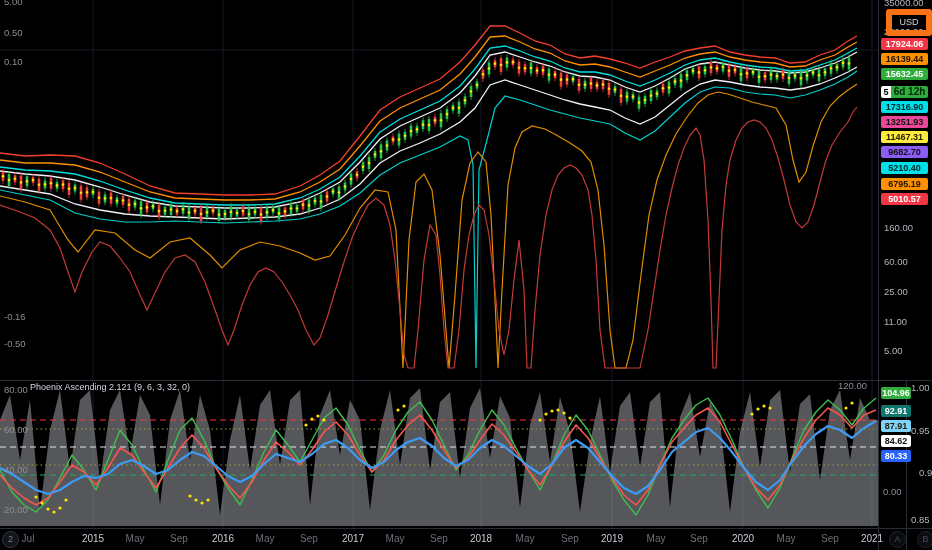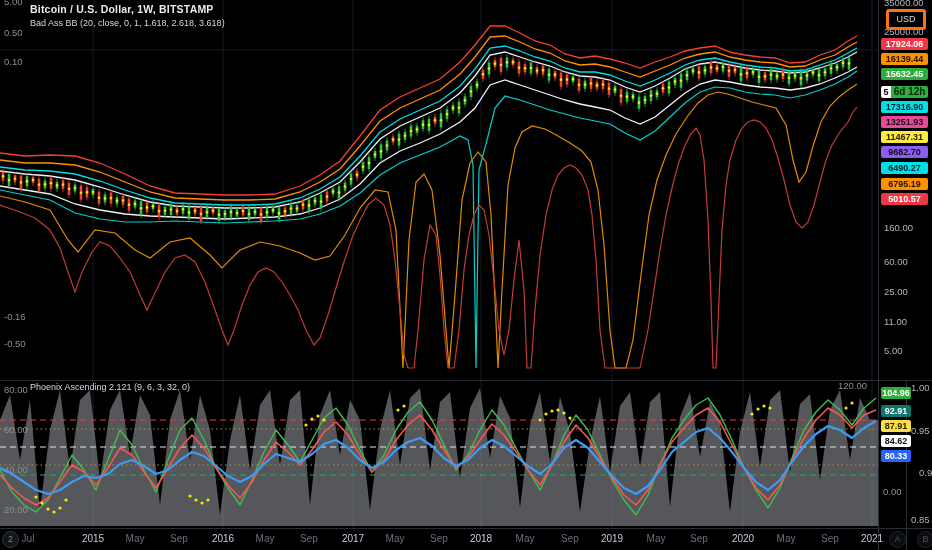--- a/index.html
+++ b/index.html
@@ -9,21 +9,21 @@
   .legend{position:absolute;left:30px;color:#e8eaf0;white-space:nowrap;z-index:5;}
   .legend .l1{font-size:10.5px;font-weight:bold;letter-spacing:.2px;}
   .legend .l2{font-size:9px;color:#d4d7e0;margin-top:3px;}
   .legend.lower{font-size:9px;color:#d4d7e0;}
   .tick{position:absolute;font-size:9.5px;line-height:12px;color:#b2b5be;z-index:4;}
   .tick.left{color:#8b8e99;}
   .tick.dim{color:#8b8e99;}
   .chip{position:absolute;left:881px;width:47px;height:12px;border-radius:2px;
     font-size:9px;line-height:12px;text-align:center;z-index:6;font-weight:bold;}
   .chip.sm{width:30px;left:881px;}
-  .usd-btn{position:absolute;left:886px;top:9px;width:34px;height:15px;border:3px solid #f97316;
+  .usd-btn{position:absolute;left:886px;top:9px;width:34px;height:15px;border:6px solid #f97316;
     border-radius:3px;color:#d1d4dc;font-size:9px;line-height:15px;text-align:center;z-index:6;}
   .countdown{position:absolute;left:881px;width:47px;height:12px;display:flex;z-index:6;}
   .countdown .d{background:#fff;color:#000;font-size:9px;line-height:12px;width:10px;text-align:center;border-radius:2px 0 0 2px;font-weight:bold;}
   .countdown .t{background:#2fae3e;color:#052507;font-size:10px;line-height:12px;flex:1;text-align:center;border-radius:0 2px 2px 0;font-weight:bold;}
   .time-label{position:absolute;top:533px;transform:translateX(-50%);font-size:10px;color:#6d7079;z-index:4;}
   .time-label.major{color:#c9ccd4;}
   .circle-btn{position:absolute;width:15px;height:15px;border-radius:50%;border:1px solid #3a3e4a;
     background:#14171f;color:#8b8e99;font-size:9px;line-height:15px;text-align:center;z-index:7;opacity:.9;}
 </style>
 </head>
@@ -519,24 +519,20 @@
         <circle cx="852" cy="403" r="1.6" fill="#ffe500"></circle>
       </g>
   <g id="border-layer">
     <line x1="0" y1="380.5" x2="932" y2="380.5" stroke="#2a2e39" stroke-width="1"></line>
     <line x1="0" y1="528.5" x2="932" y2="528.5" stroke="#2a2e39" stroke-width="1"></line>
     <line x1="878.5" y1="0" x2="878.5" y2="550" stroke="#2a2e39" stroke-width="1"></line>
     <line x1="906.5" y1="380" x2="906.5" y2="550" stroke="#2a2e39" stroke-width="1"></line>
   </g>
 </svg>
 
-<div class="legend" style="top:3px">
-  <div class="l1">Bitcoin / U.S. Dollar, 1W, BITSTAMP</div>
-  <div class="l2">Bad Ass BB (20, close, 0, 1, 1.618, 2.618, 3.618)</div>
-</div>
 <div class="legend lower" style="top:382px">Phoenix Ascending 2.121 (9, 6, 3, 32, 0)</div>
 
 <div id="left-axis">
       <div class="tick left" style="left:4px;top:-4px">5.00</div>
       <div class="tick left" style="left:4px;top:27px">0.50</div>
       <div class="tick left" style="left:4px;top:56px">0.10</div>
       <div class="tick left" style="left:4px;top:311px">-0.16</div>
       <div class="tick left" style="left:4px;top:338px">-0.50</div>
       <div class="tick left" style="left:4px;top:384px">80.00</div>
       <div class="tick left" style="left:4px;top:424px">60.00</div>
@@ -552,32 +548,32 @@
       <div class="tick" style="left:884px;top:286px">25.00</div>
       <div class="tick" style="left:884px;top:316px">11.00</div>
       <div class="tick" style="left:884px;top:345px">5.00</div>
       <div class="chip" style="top:38px;background:#f23645;color:#fff">17924.06</div>
       <div class="chip" style="top:53px;background:#ff9100;color:#1d1400">16139.44</div>
       <div class="chip" style="top:68px;background:#2fae3e;color:#fff">15632.45</div>
       <div class="chip" style="top:101px;background:#00e0e8;color:#00262a">17316.90</div>
       <div class="chip" style="top:116px;background:#ec4899;color:#111">13251.93</div>
       <div class="chip" style="top:131px;background:#ffeb3b;color:#262000">11467.31</div>
       <div class="chip" style="top:146px;background:#8b5cf6;color:#111">9682.70</div>
-      <div class="chip" style="top:162px;background:#00e0e8;color:#00262a">6490.27</div>
+      <div class="chip" style="top:162px;background:#00e0e8;color:#00262a">5210.40</div>
       <div class="chip" style="top:178px;background:#ff9100;color:#1d1400">6795.19</div>
       <div class="chip" style="top:193px;background:#f23645;color:#fff">5010.57</div>
       <div class="countdown" style="top: 86px;">
         <div class="d">5</div>
 <div class="t">6d 12h</div>
       </div>
       <div class="tick dim" style="left:838px;top:380px">120.00</div>
       <div class="tick dim" style="left:883px;top:486px">0.00</div>
       <div class="chip sm" style="top:387px;background:#2fae3e;color:#fff">104.96</div>
       <div class="chip sm" style="top:405px;background:#0f766e;color:#fff">92.91</div>
-      <div class="chip sm" style="top:420px;background:#fde047;color:#262000">87.91</div>
+      <div class="chip sm" style="top:420px;background:#7dd3fc;color:#262000">87.91</div>
       <div class="chip sm" style="top:435px;background:#ffffff;color:#111">84.62</div>
       <div class="chip sm" style="top:450px;background:#2962ff;color:#fff">80.33</div>
       <div class="tick" style="left:911px;top:382px">1.00</div>
       <div class="tick" style="left:911px;top:425px">0.95</div>
       <div class="tick" style="left:919px;top:467px">0.90</div>
       <div class="tick" style="left:911px;top:514px">0.85</div>
     </div>
 <div id="time-axis">
       <div class="time-label" style="left:28px">Jul</div>
       <div class="time-label major" style="left:93px">2015</div>

